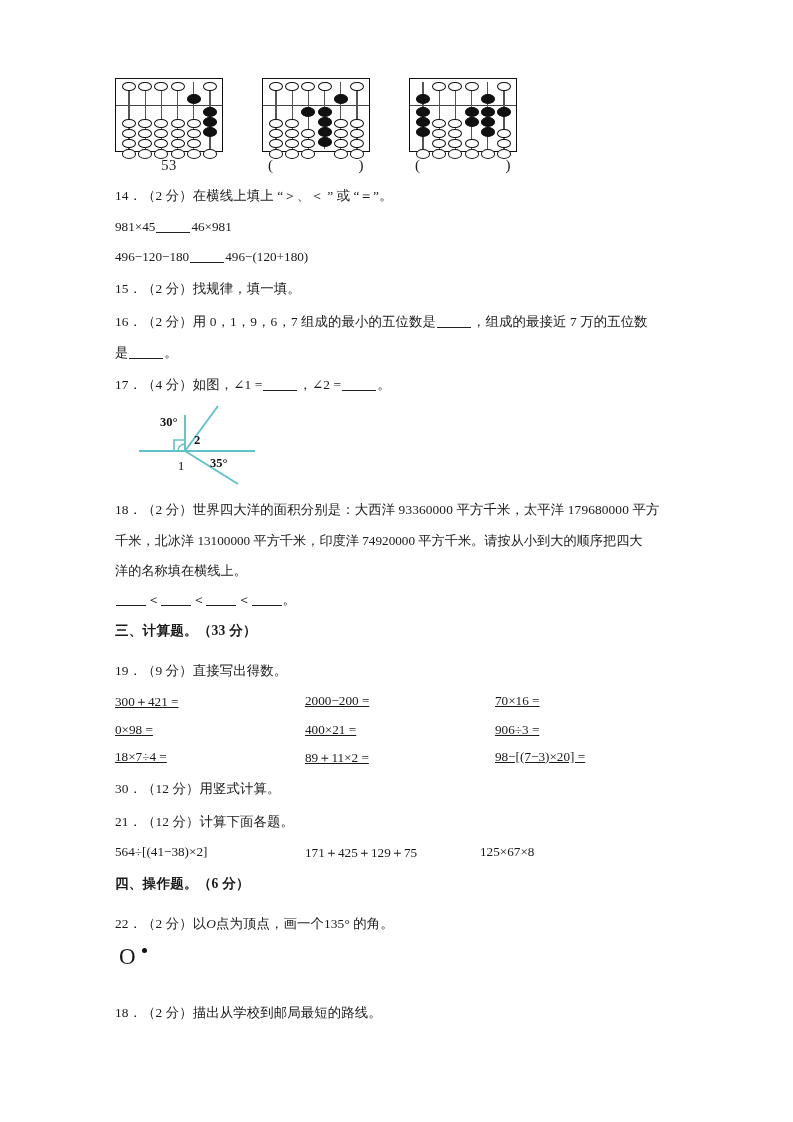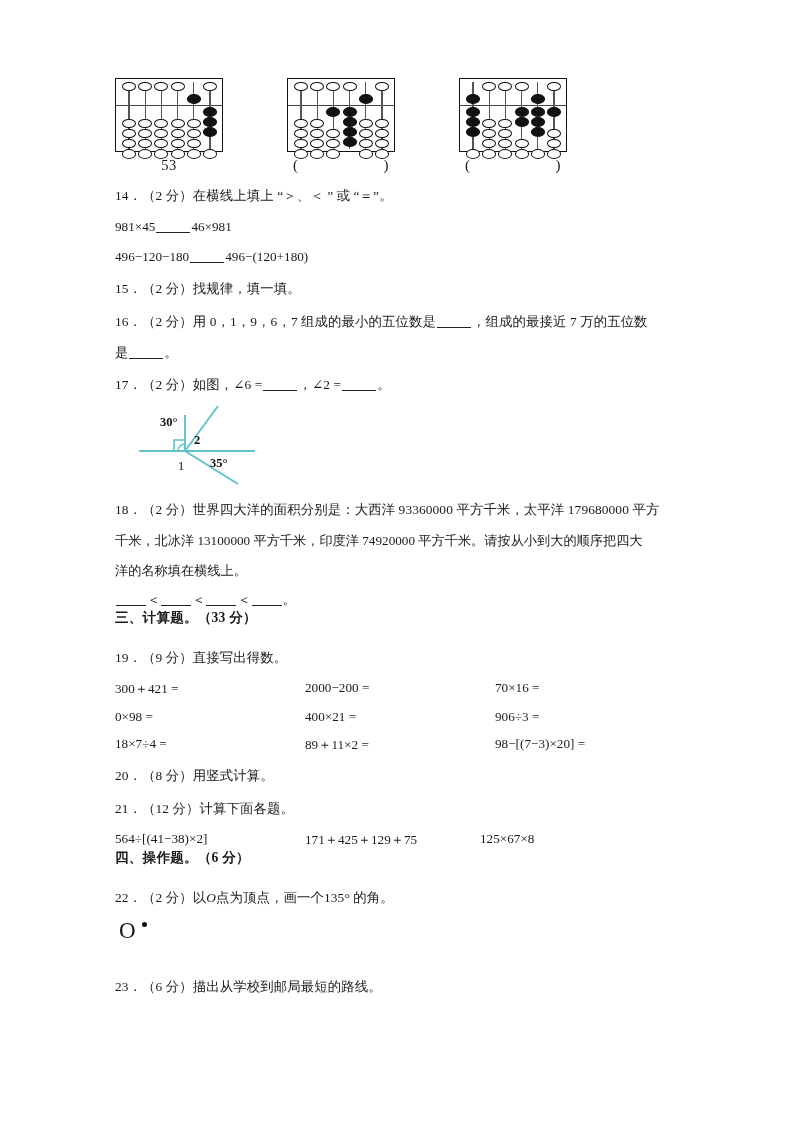--- a/index.html
+++ b/index.html
@@ -25,21 +25,21 @@
     position: absolute;
     left: 115px;
     top: 78px;
     width: 565px;
   }
 
   
   .abacus-row {
     display: flex;
     justify-content: flex-start;
-    gap: 62px;
+    gap: 37px;
     margin-bottom: 2px;
   }
   .abacus-block { width: 110px; }
   .abacus {
     position: relative;
     width: 108px;
     height: 74px;
     border: 1.6px solid #111;
     box-sizing: border-box;
     background: #fff;
@@ -103,37 +103,38 @@
   }
   .q.tight { margin-top: 20px; }
   .sub {
     font-size: 13.2px;
     line-height: 1.62;
     margin-top: 9px;
   }
   .section-head {
     font-size: 13.6px;
     font-weight: bold;
+    margin-top: 13px;
     letter-spacing: 0.2px;
   }
   .blank {
     display: inline-block;
     min-width: 34px;
     border-bottom: 1.1px solid #222;
     height: 0.95em;
     vertical-align: -2px;
     margin: 0 1px;
   }
   .blank.sm { min-width: 30px; }
   .mathrow {
     display: flex;
     margin-top: 11px;
     font-size: 13.2px;
   }
-  .mathrow > div { flex: 0 0 auto; }
+  .mathrow > div { flex: 0 0 auto; text-decoration: underline; }
   .c1 { width: 190px; }
   .c2 { width: 190px; }
   .c3 { width: 185px; }
   .vrow {
     display: flex;
     margin-top: 11px;
     font-size: 13.2px;
   }
   .v1 { width: 146px; }
   .v2 { width: 140px; }
@@ -382,21 +383,21 @@
   <div class="q">15．（2 分）找规律，填一填。</div>
 
   <div class="q">
     <span>16．（2 分）用 0，1，9，6，7 组成的最小的五位数是</span><span class="blank"></span><span>，组成的最接近 7 万的五位数</span>
   </div>
   <div class="sub">
     <span>是</span><span class="blank"></span><span>。</span>
   </div>
 
   <div class="q">
-    <span>17．（2 分）如图，∠6 =</span><span class="blank"></span><span>，∠2 =</span><span class="blank"></span><span>。</span>
+    <span>17．（4 分）如图，∠1 =</span><span class="blank"></span><span>，∠2 =</span><span class="blank"></span><span>。</span>
   </div>
 
   <div class="angle-fig">
     <svg width="230" height="86" viewBox="0 0 230 86">
 
       <line x1="6" y1="49" x2="122" y2="49" stroke="#5fc3c8" stroke-width="1.9"></line>
 
       <line x1="52" y1="49" x2="52" y2="13" stroke="#5fc3c8" stroke-width="1.9"></line>
 
       <line x1="52" y1="49" x2="85" y2="4" stroke="#5fc3c8" stroke-width="1.9"></line>
@@ -432,35 +433,35 @@
     <div class="c1">0×98 =</div>
     <div class="c2">400×21 =</div>
     <div class="c3">906÷3 =</div>
   </div>
   <div class="mathrow">
     <div class="c1">18×7÷4 =</div>
     <div class="c2">89＋11×2 =</div>
     <div class="c3">98−[(7−3)×20] =</div>
   </div>
 
-  <div class="q">20．（8 分）用竖式计算。</div>
+  <div class="q">30．（12 分）用竖式计算。</div>
 
   <div class="q">21．（12 分）计算下面各题。</div>
   <div class="crow">
     <div class="k1">564÷[(41−38)×2]</div>
     <div class="k2">171＋425＋129＋75</div>
     <div class="k3">125×67×8</div>
   </div>
 
   <div class="section-head">四、操作题。（6 分）</div>
 
   <div class="q tight">
     <span>22．（2 分）以</span><span class="it">O</span><span>点为顶点，画一个135° 的角。</span>
   </div>
   <div class="point-o">
     <span class="oletter">O</span>
     <span class="odot"></span>
   </div>
 
-  <div class="q tight">23．（6 分）描出从学校到邮局最短的路线。</div>
+  <div class="q tight">18．（2 分）描出从学校到邮局最短的路线。</div>
 
  </div>
 </div>
 
 </body></html>

